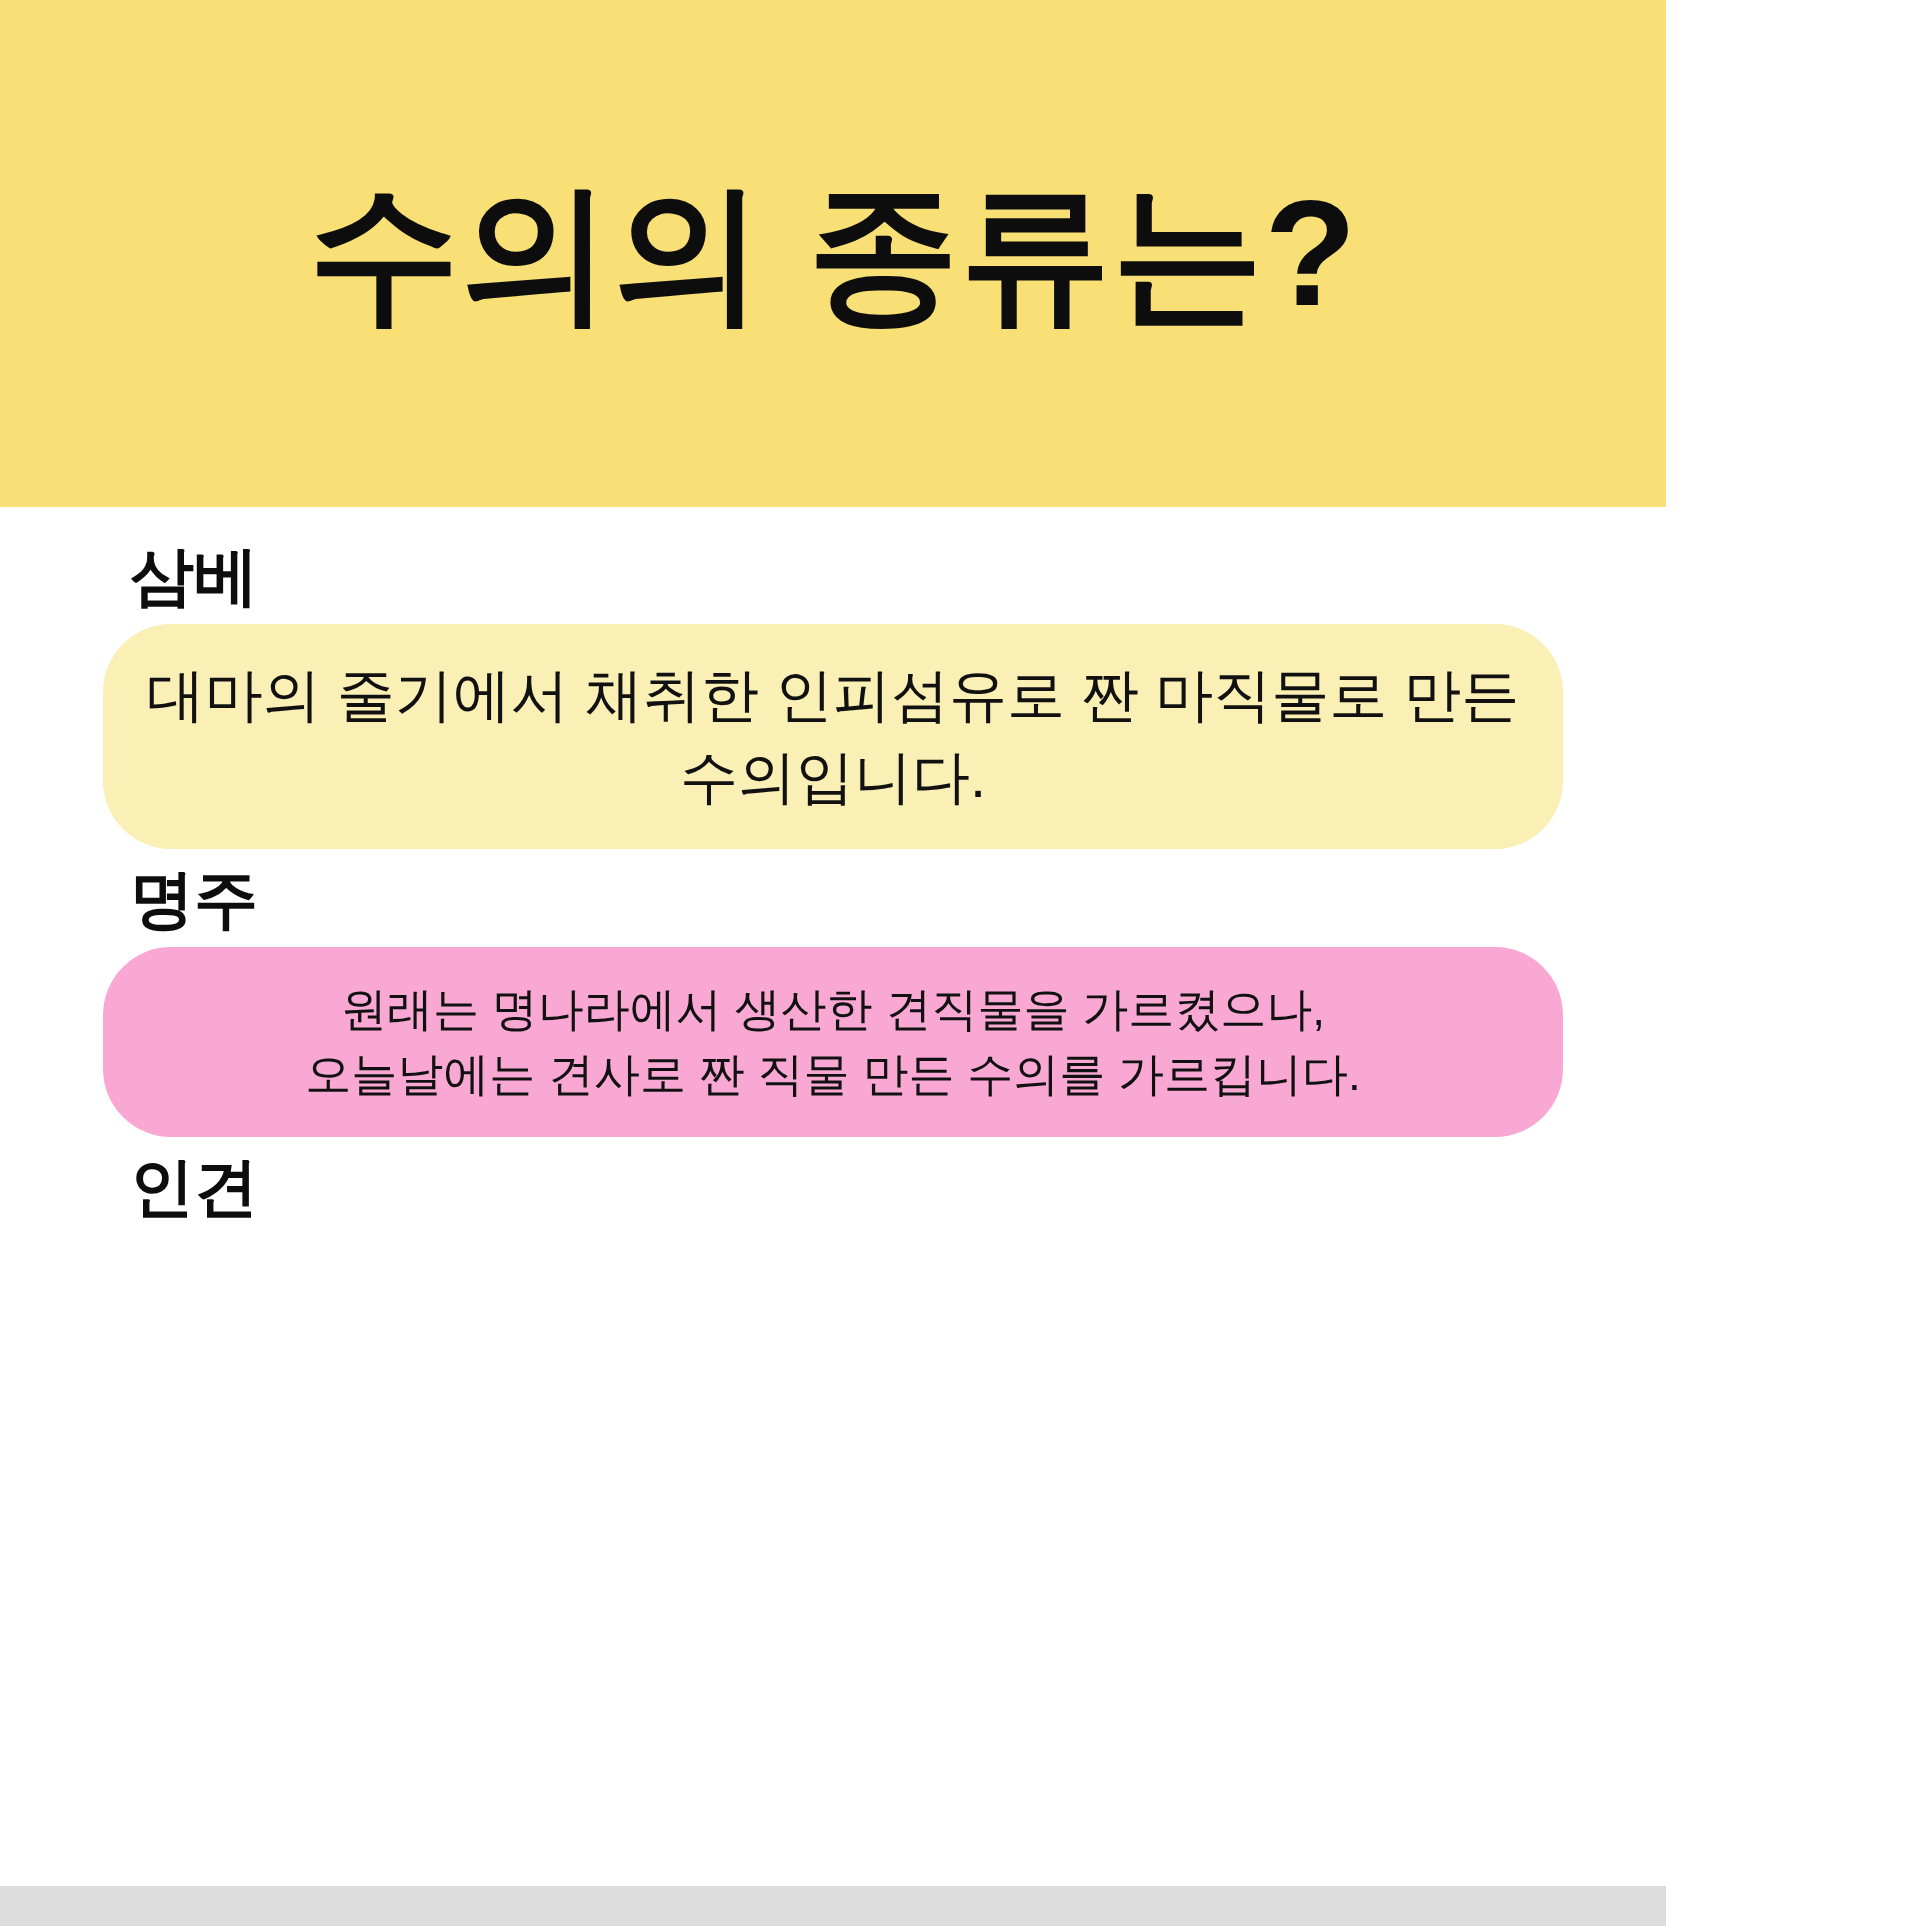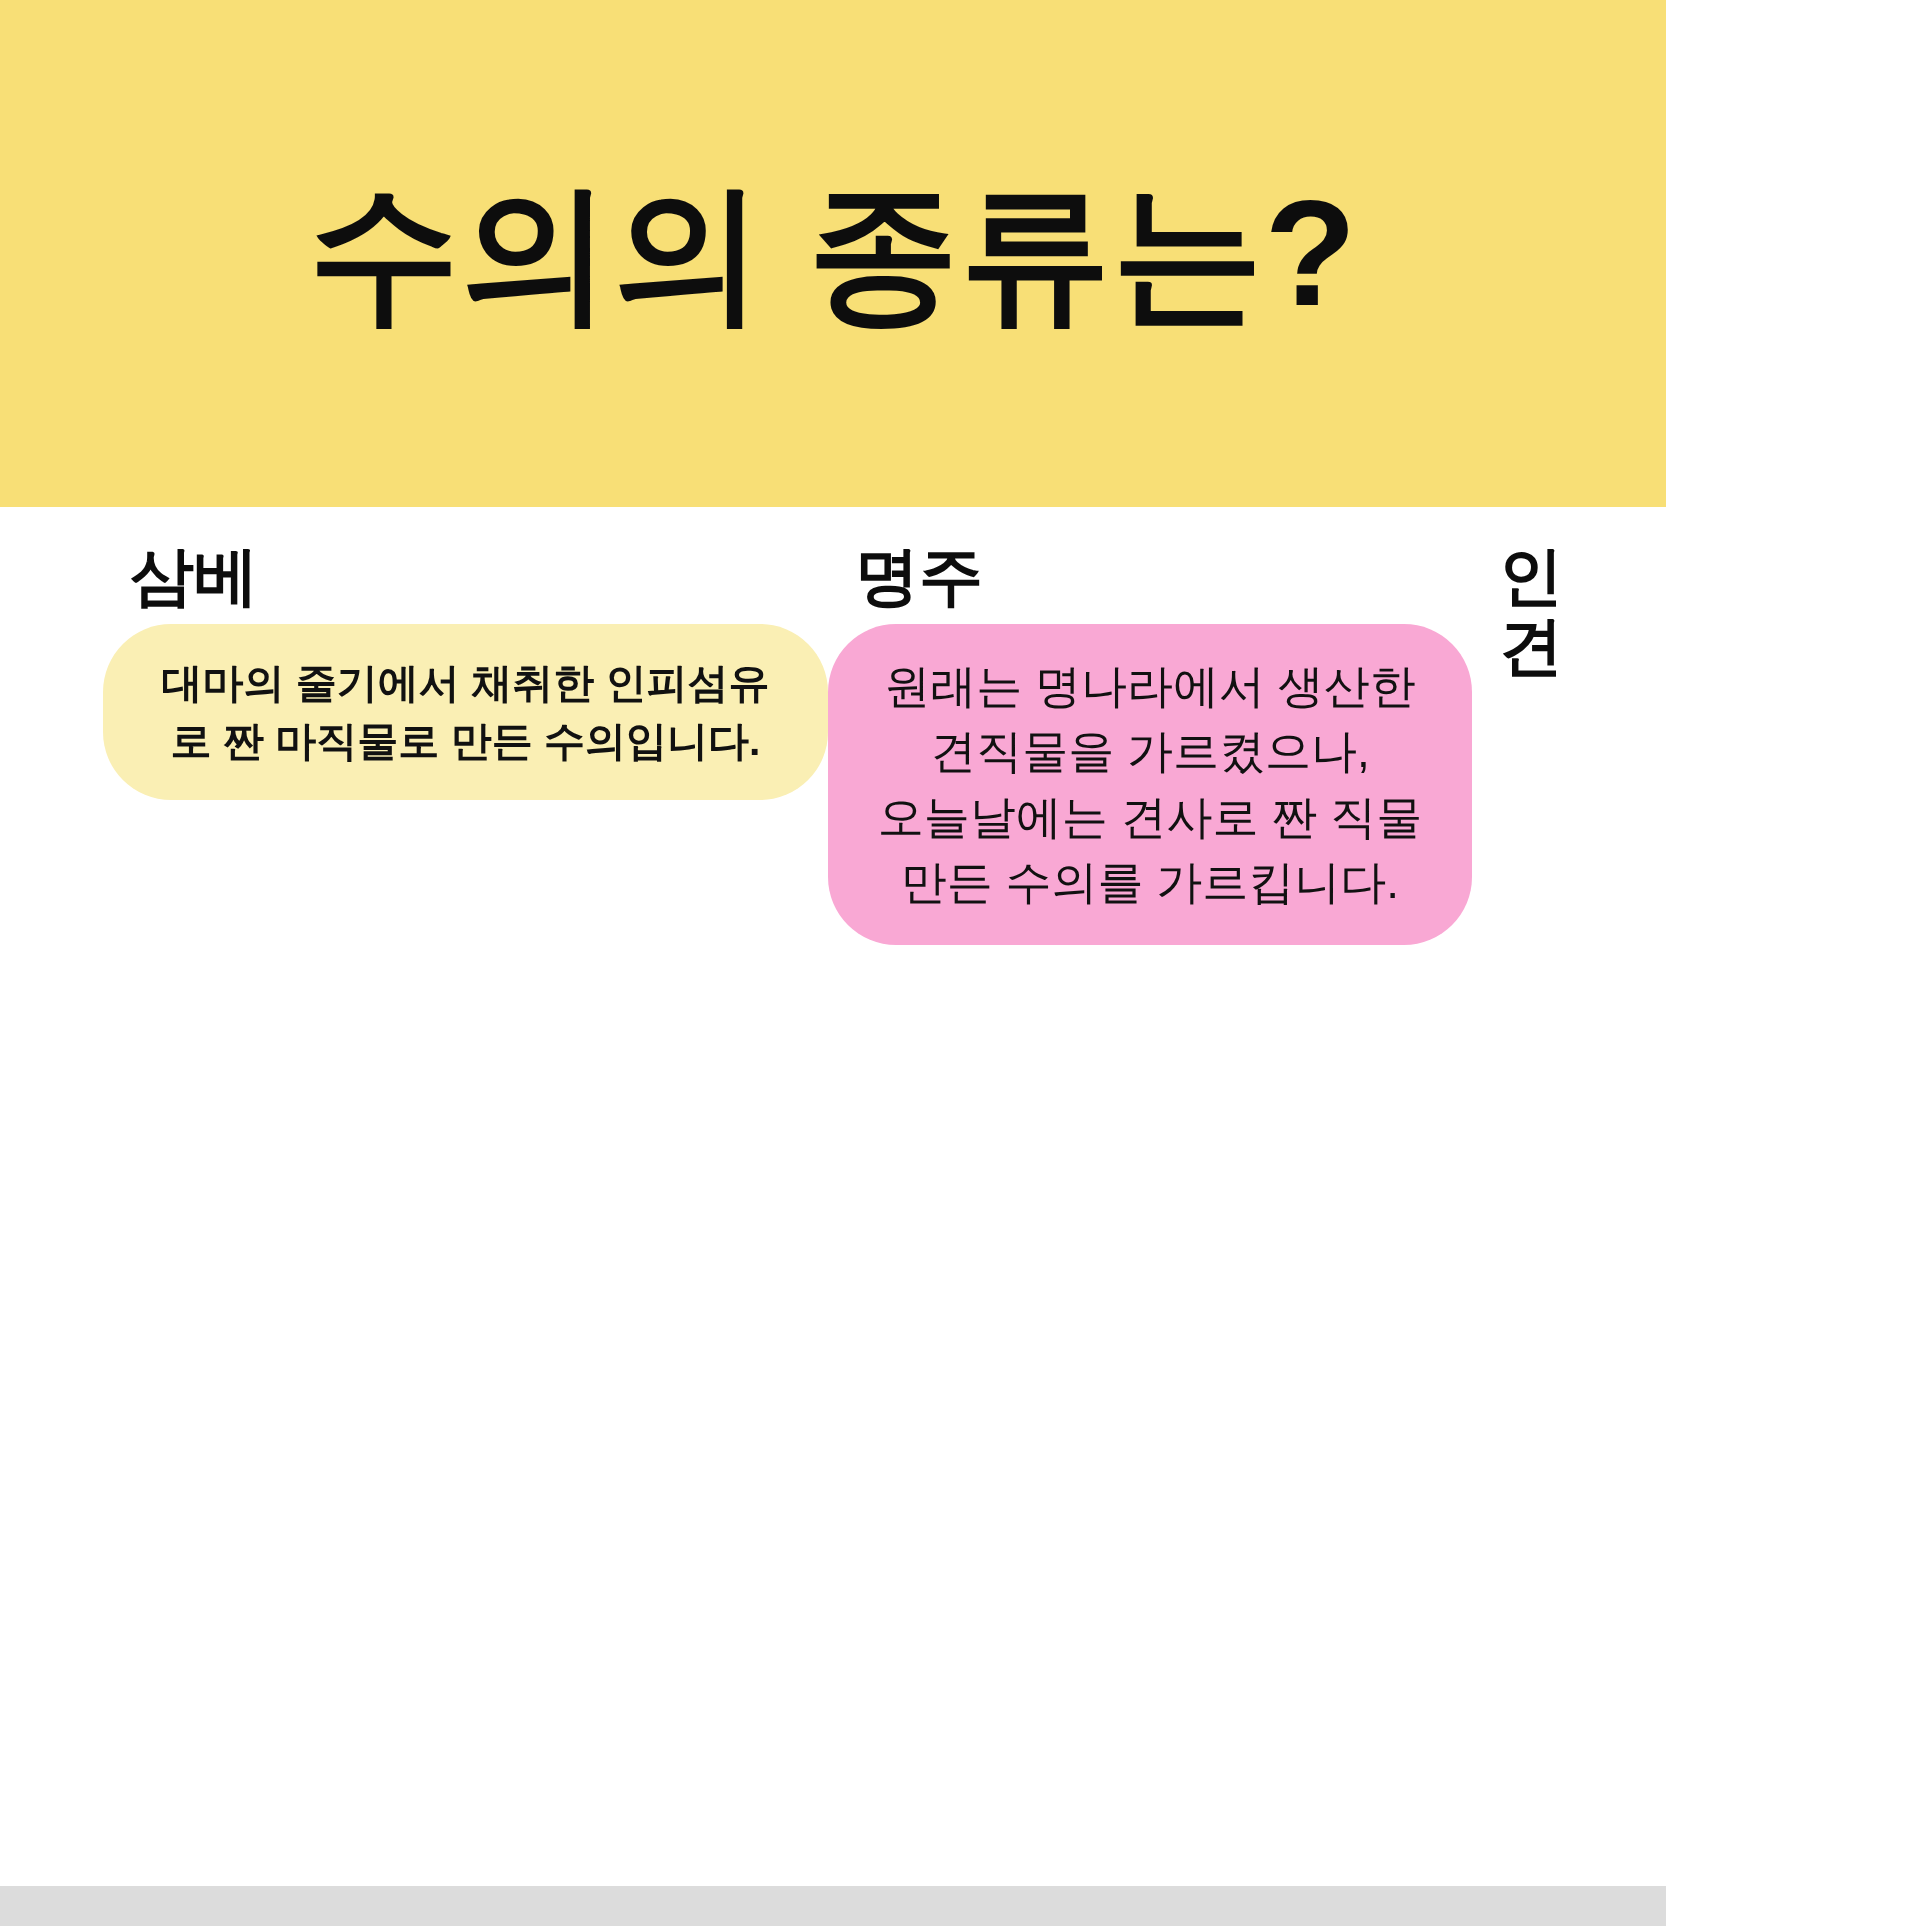--- a/index.html
+++ b/index.html
@@ -40,20 +40,21 @@
     line-height: 1.05;
     text-align: center;
     white-space: nowrap;
   }
   
   .content {
     flex: 1 1 auto;
     padding: 34px 103px 0 103px;
     box-sizing: border-box;
     display: flex;
+    flex-direction: column;
   }
   .entry {
     margin-bottom: 15px;
   }
   .entry-title {
     font-size: 64px;
     font-weight: 700;
     color: #0d0d0d;
     margin: 0 0 12.5px 27px;
     line-height: 1.1;
@@ -75,22 +76,21 @@
   }
   .entry-text {
     font-size: 46px;
     font-weight: 500;
     color: #111111;
     line-height: 1.42;
     text-align: center;
     white-space: pre-line;
   }
   .entry-body.single .entry-text {
-    font-size: 41px;
-    font-weight: bold;
+    font-size: 58px;
   }
   
   .footer-strip {
     width: 100%;
     height: 40px;
     background: #dcdcdc;
     flex: none;
     margin-top: auto;
   }
 </style>

